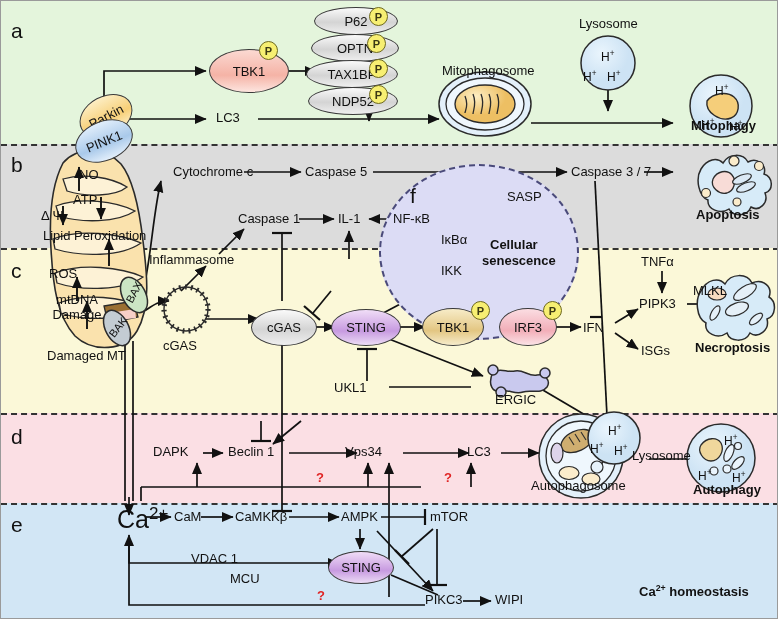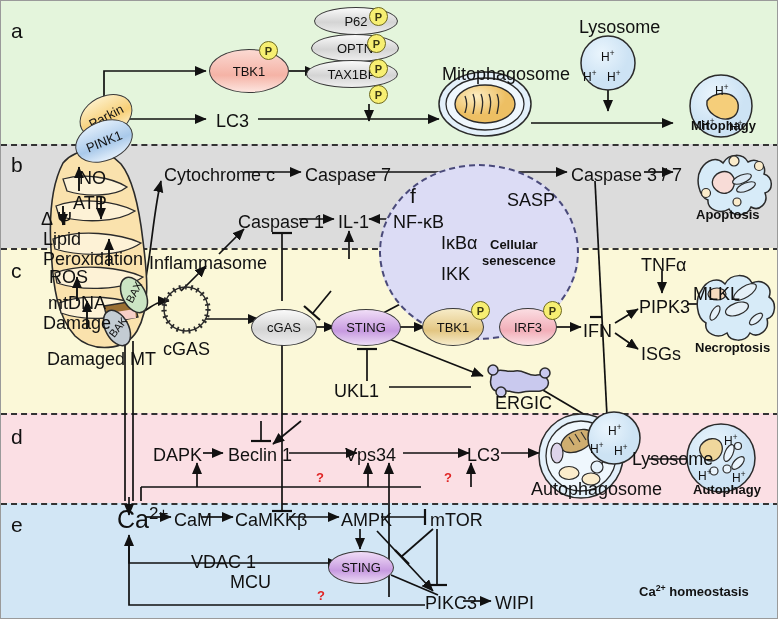--- a/index.html
+++ b/index.html
@@ -14,21 +14,21 @@
   .band-c{top:247px;height:165px;background:#fbf8d8;}
   .band-d{top:412px;height:90px;background:#fbdfe4;}
   .band-e{top:502px;height:117px;background:#d2e6f5;}
   .dash{position:absolute;left:0;width:778px;height:0;border-top:2px dashed #333;}
   .svgwrap{position:absolute;left:0;top:0;width:778px;height:619px;pointer-events:none;}
   .lbl{
     position:absolute;font-family:"Liberation Sans",sans-serif;
     color:#111;white-space:nowrap;line-height:1.12;
   }
   .panel-letter{font-size:21px;color:#111;}
-  .node-text{font-size:18px;}
+  .node-text{font-size:13px;}
   .outcome{font-size:13px;font-weight:bold;}
   .tiny{font-size:12px;}
   .qmark{font-size:13px;font-weight:bold;color:#e02424;}
   .ellipse{
     position:absolute;display:flex;align-items:center;justify-content:center;
     border:1.5px solid #3a3a3a;border-radius:50%;
     font-size:13px;color:#111;text-align:center;box-sizing:border-box;
   }
   .ph{
     position:absolute;width:19px;height:19px;border-radius:50%;
@@ -403,20 +403,23 @@
     <span>P</span>
   </div>
 
   <div class="ellipse grey-el" style="left:305px;top:59px;width:92px;height:28px">
     <span>TAX1BP</span>
   </div>
   <div class="ph" style="left:368px;top:58px">
     <span>P</span>
   </div>
 
+  <div class="ellipse grey-el" style="left:307px;top:86px;width:90px;height:28px">
+    <span>NDP52</span>
+  </div>
   <div class="ph" style="left:368px;top:84px">
     <span>P</span>
   </div>
 
   <div class="lbl node-text" style="left:215px;top:110px">LC3</div>
 
   <div class="lbl node-text" style="left:441px;top:63px">Mitophagosome</div>
   <div class="lbl node-text" style="left:578px;top:16px">Lysosome</div>
 
   <div class="lbl tiny" style="left:600px;top:48px">
@@ -433,22 +436,22 @@
   </div>
   <div class="lbl tiny" style="left:700px;top:116px">
     <span>H</span><sup>+</sup>
   </div>
   <div class="lbl tiny" style="left:728px;top:118px">
     <span>H</span><sup>+</sup>
   </div>
 
   <div class="lbl outcome" style="left:690px;top:118px">Mitophagy</div>
 
-  <div class="lbl node-text" style="left:163px;top:164px">Cytochrome c</div>
-  <div class="lbl node-text" style="left:304px;top:164px">Caspase 7</div>
+  <div class="lbl node-text" style="left:172px;top:164px">Cytochrome c</div>
+  <div class="lbl node-text" style="left:304px;top:164px">Caspase 5</div>
   <div class="lbl node-text" style="left:570px;top:164px">Caspase 3 / 7</div>
   <div class="lbl node-text" style="left:237px;top:211px">Caspase 1</div>
   <div class="lbl node-text" style="left:337px;top:211px">IL-1</div>
   <div class="lbl outcome" style="left:695px;top:207px">Apoptosis</div>
 
   <div class="senescence-oval" style="left:378px;top:163px;width:200px;height:176px"></div>
   <div class="lbl panel-letter" style="left:409px;top:183px">f</div>
   <div class="lbl node-text" style="left:392px;top:211px">NF-κB</div>
   <div class="lbl node-text" style="left:440px;top:232px">IκBα</div>
   <div class="lbl node-text" style="left:440px;top:263px">IKK</div>

